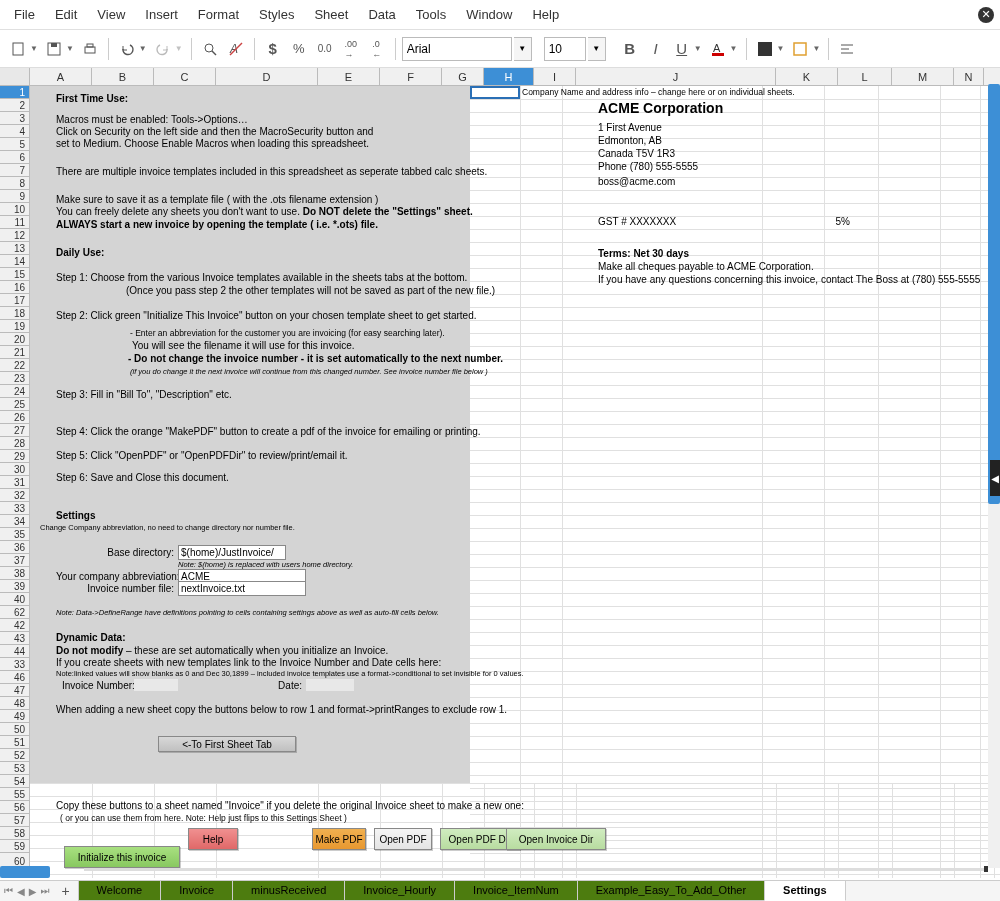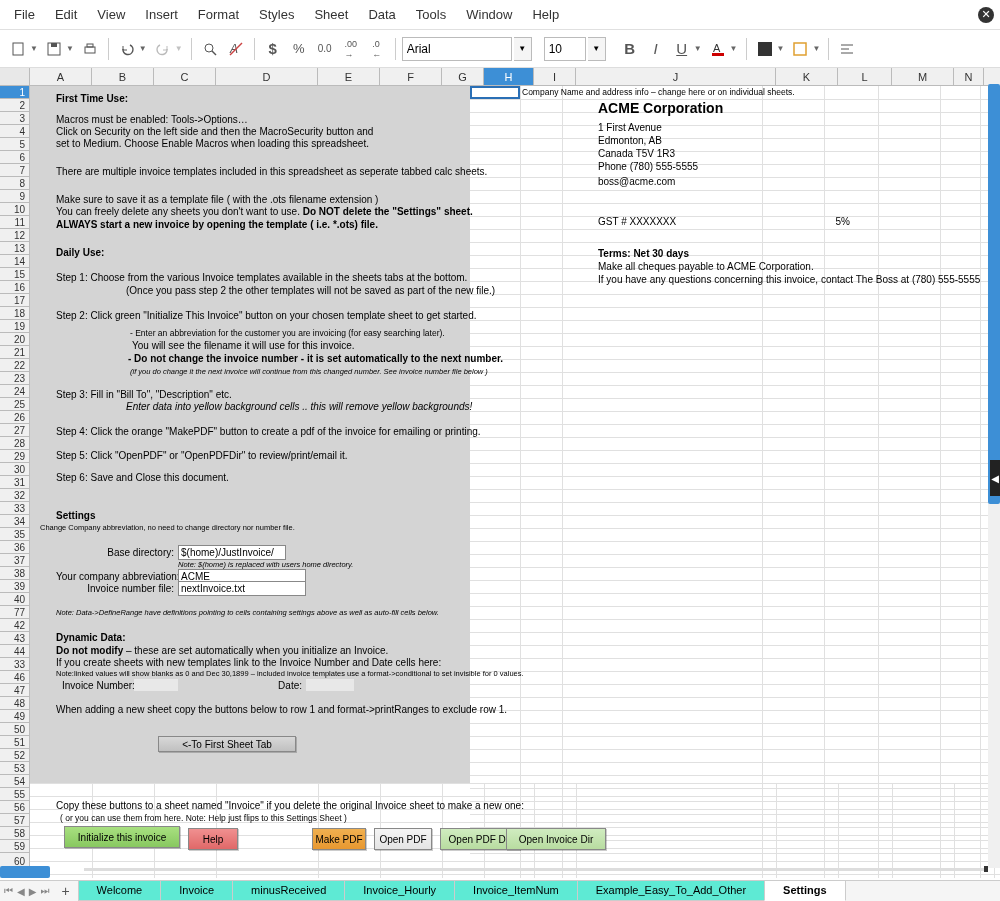--- a/index.html
+++ b/index.html
@@ -76,21 +76,21 @@
 
 
 .tab-cursor { position: absolute; left: 54px; right: 12px; height: 3px; background: #ddd; }
 .tab-cursor-dot { position: absolute; width: 4px; height: 6px; background: #333; }
 
 
 .tabbar { position: absolute; left: 0; right: 0; bottom: 0; height: 21px; display: flex; align-items: stretch; background: #f5f5f5; border-top: 1px solid #ccc; font-size: 11px; }
 .tab-nav { display: flex; align-items: center; padding: 0 4px; gap: 4px; color: #888; }
 .tab-nav span { cursor: pointer; font-size: 10px; }
 .tab-add { padding: 0 8px; display: flex; align-items: center; color: #555; font-size: 14px; cursor: pointer; border-right: 1px solid #ccc; }
-.tab { padding: 3px 18px; border: 1px solid #ccc; border-top: none; background: #5eead4; cursor: pointer; margin-left: -1px; }
+.tab { padding: 3px 18px; border: 1px solid #ccc; border-top: none; background: #4d7c0f; cursor: pointer; margin-left: -1px; }
 .tab.active { background: #fff; font-weight: bold; border-bottom: 1px solid #fff; }
 
 svg { display: block; }
 </style>
 </head>
 <body>
 
 <div class="menubar">
   <span>File</span>
   <span>Edit</span>
@@ -252,21 +252,21 @@
       <div class="row-h">31</div>
       <div class="row-h">32</div>
       <div class="row-h">33</div>
       <div class="row-h">34</div>
       <div class="row-h">35</div>
       <div class="row-h">36</div>
       <div class="row-h">37</div>
       <div class="row-h">38</div>
       <div class="row-h">39</div>
       <div class="row-h">40</div>
-      <div class="row-h">77</div>
+      <div class="row-h">62</div>
       <div class="row-h">42</div>
       <div class="row-h">43</div>
       <div class="row-h">44</div>
       <div class="row-h">33</div>
       <div class="row-h">46</div>
       <div class="row-h">47</div>
       <div class="row-h">48</div>
       <div class="row-h">49</div>
       <div class="row-h">50</div>
       <div class="row-h">51</div>
@@ -400,21 +400,20 @@
     <div class="txt bold" style="left:26px;top:133px">ALWAYS start a new invoice by opening the  template ( i.e.    *.ots)  file.</div>
     <div class="txt bold" style="left:26px;top:161px">Daily Use:</div>
     <div class="txt" style="left:26px;top:186px">Step 1:  Choose from the various Invoice templates available in the sheets tabs at the bottom.</div>
     <div class="txt" style="left:96px;top:199px">(Once you pass step 2 the other templates will not be saved as part of the new file.)</div>
     <div class="txt" style="left:26px;top:224px">Step 2: Click green "Initialize This Invoice" button on your chosen template sheet to get started.</div>
     <div class="txt small" style="left:100px;top:242px">- Enter an abbreviation for the customer you are invoicing (for easy searching later).</div>
     <div class="txt" style="left:102px;top:254px">You will see the filename it will use for this invoice.</div>
     <div class="txt bold" style="left:98px;top:267px">- Do not change the invoice number - it is set automatically to the next number.</div>
     <div class="txt tiny italic" style="left:100px;top:281px">(if you do change it the next invoice will continue from this changed number. See invoice number file below )</div>
     <div class="txt" style="left:26px;top:303px">Step 3: Fill in "Bill To", "Description"  etc.</div>
-    <div class="txt italic" style="left:96px;top:315px">Enter data into yellow background cells .. this will remove yellow backgrounds!</div>
     <div class="txt" style="left:26px;top:340px">Step 4: Click the orange "MakePDF" button to create a pdf of the invoice for emailing or printing.</div>
     <div class="txt" style="left:26px;top:364px">Step 5:  Click   "OpenPDF"   or   "OpenPDFDir"  to  review/print/email it.</div>
     <div class="txt" style="left:26px;top:386px">Step 6:  Save and Close this document.</div>
 
     <div class="txt bold" style="left:26px;top:424px">Settings</div>
     <div class="txt tiny" style="left:10px;top:437px">Change Company abbreviation, no need to change directory nor number file.</div>
 
     <div class="txt right" style="left:26px;top:461px;width:118px">Base directory:</div>
     <div class="cell-input" style="left:148px;top:459px;width:108px">$(home)/JustInvoice/</div>
     <div class="txt tiny italic" style="left:148px;top:474px">Note:  $(home) is replaced with users home directory.</div>
@@ -432,21 +431,21 @@
     <div class="cell-fill" style="left:104px;top:593px;width:44px;height:12px"></div>
     <div class="txt right" style="left:232px;top:594px;width:40px">Date:</div>
     <div class="cell-fill" style="left:276px;top:593px;width:48px;height:12px"></div>
     <div class="txt" style="left:26px;top:618px">When adding a new sheet copy the buttons below to row 1 and format-&gt;printRanges to exclude row 1.</div>
 
     <div class="sheet-btn btn-grey" style="left:128px;top:650px;width:138px;height:16px">&lt;-To First Sheet Tab</div>
 
     <div class="txt" style="left:26px;top:714px">Copy these buttons to a sheet named "Invoice" if you delete the original Invoice sheet to make a new one:</div>
     <div class="txt small" style="left:30px;top:727px">( or you can use them from here. Note: Help just flips to this Settings Sheet )</div>
 
-    <div class="sheet-btn btn-green" style="left:34px;top:740px;width:116px;height:22px">Initialize this invoice</div>
+    <div class="sheet-btn btn-green" style="left:34px;top:760px;width:116px;height:22px">Initialize this invoice</div>
     <div class="sheet-btn btn-red" style="left:158px;top:742px;width:50px;height:22px">Help</div>
     <div class="sheet-btn btn-orange" style="left:282px;top:742px;width:54px;height:22px">Make PDF</div>
     <div class="sheet-btn btn-lite" style="left:344px;top:742px;width:58px;height:22px">Open PDF</div>
     <div class="sheet-btn btn-lgreen" style="left:410px;top:742px;width:80px;height:22px">Open PDF Dir</div>
     <div class="sheet-btn btn-lgreen" style="left:476px;top:742px;width:100px;height:22px">Open Invoice Dir</div>
 
     <div class="tab-cursor" style="top:782px"></div>
     <div class="tab-cursor-dot" style="top:780px;right:12px"></div>
   </div>
 </div>

